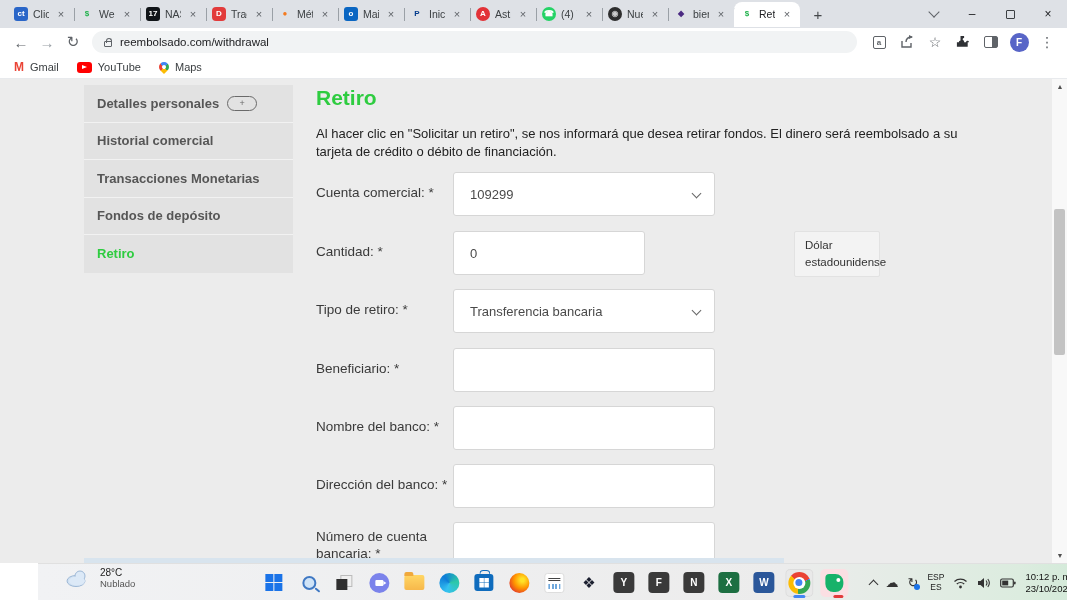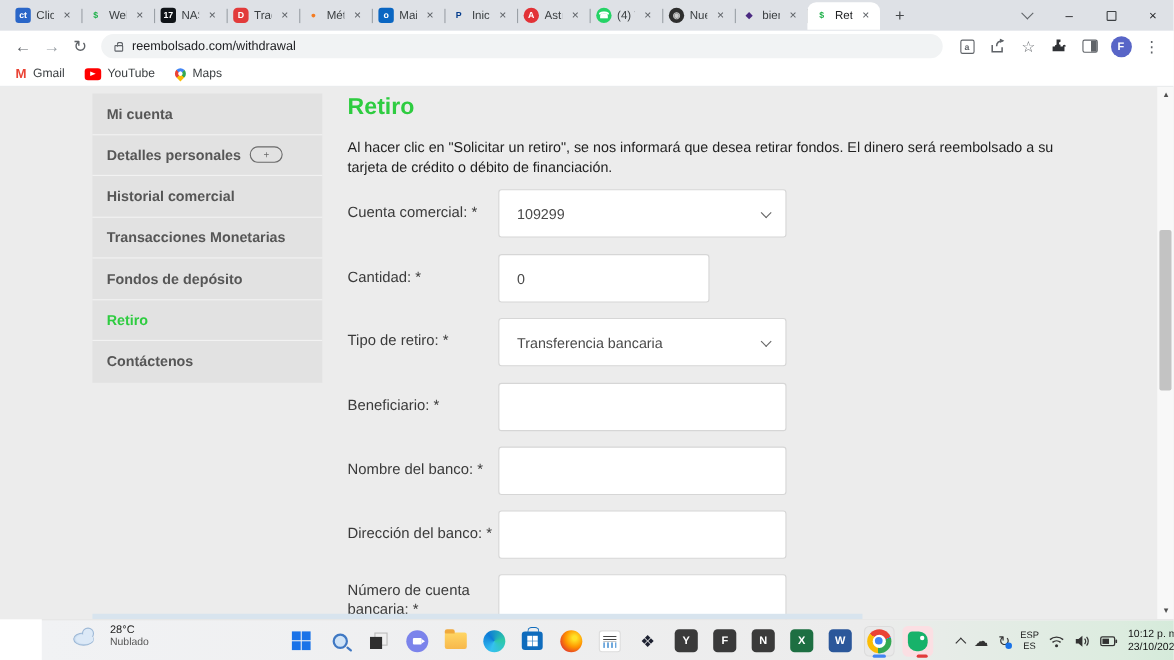--- a/index.html
+++ b/index.html
@@ -268,24 +268,20 @@
     <div class="bm">
       <span class="maps-pin"></span>
       <span class="bm-label">Maps</span>
     </div>
   </div>
 
   <div class="page">
 
     <div class="sidebar">
 
-        <div class="side-item">
-          <span>Mi cuenta</span>
-
-        </div>
 
         <div class="side-item">
           <span>Detalles personales</span>
           <span class="pill">+</span>
         </div>
 
         <div class="side-item">
           <span>Historial comercial</span>
 
         </div>
@@ -298,24 +294,20 @@
         <div class="side-item">
           <span>Fondos de depósito</span>
 
         </div>
 
         <div class="side-item active">
           <span>Retiro</span>
 
         </div>
 
-        <div class="side-item">
-          <span>Contáctenos</span>
-
-        </div>
       </div>
 
     <div class="content">
       <div class="page-title">Retiro</div>
       <div class="page-desc">Al hacer clic en "Solicitar un retiro", se nos informará que desea retirar fondos. El dinero será reembolsado a su tarjeta de crédito o débito de financiación.</div>
 
       <div class="wform">
 
         <div class="frow" style="top:0;">
           <div class="flabel">Cuenta comercial: *</div>
@@ -323,20 +315,21 @@
             <span>109299</span>
             <span class="chev"></span>
           </div>
         </div>
 
         <div class="frow" style="top:59px;">
           <div class="flabel">Cantidad: *</div>
           <div class="fctrl w-amt">
             <span>0</span>
           </div>
+          <div class="currency-box">Dólar estadounidense</div>
         </div>
 
         <div class="frow" style="top:117px;">
           <div class="flabel">Tipo de retiro: *</div>
           <div class="fctrl fselect w-full">
             <span>Transferencia bancaria</span>
             <span class="chev"></span>
           </div>
         </div>
 

